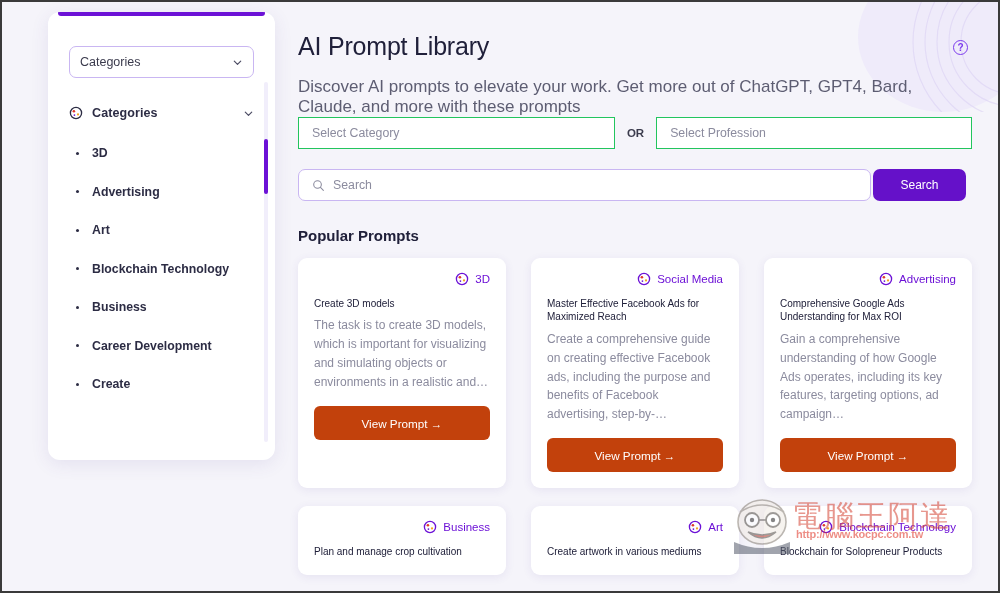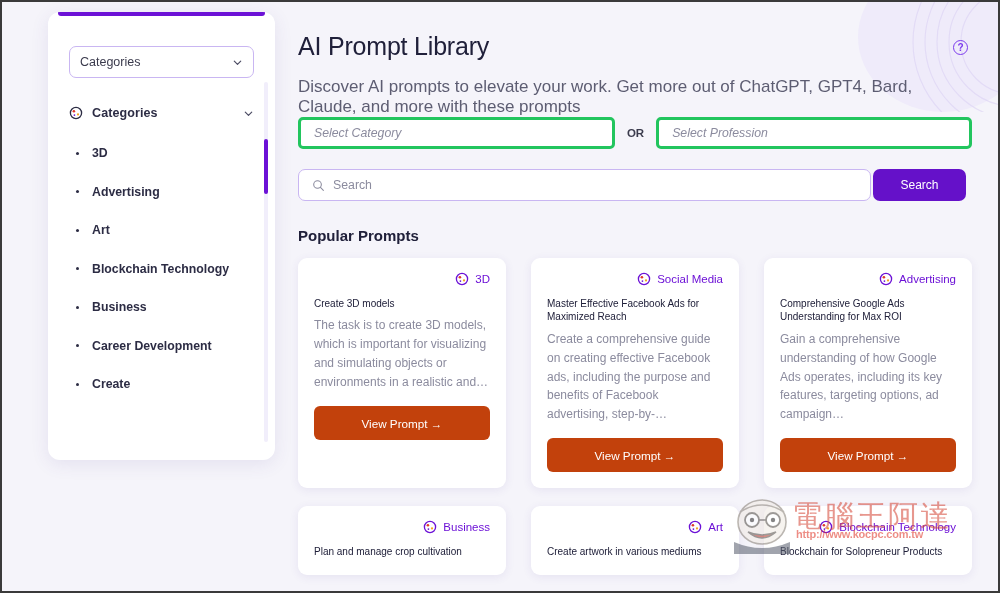--- a/index.html
+++ b/index.html
@@ -204,30 +204,29 @@
   }
 
   .select-row {
     display: flex;
     align-items: center;
     gap: 12px;
     margin-bottom: 20px;
   }
   .select-box {
     height: 32px;
-    border: 3px solid #22c55e;
-    border-radius: 5px;
+    border: 1px solid #22c55e;
+    border-radius: 0;
     background: #fff;
     display: flex;
     align-items: center;
     padding: 0 13px;
     font-size: 12.3px;
     color: #8b8b9e;
     cursor: pointer;
-    font-style: italic;
   }
   .select-box.cat { width: 321px; }
   .select-box.prof { width: 320px; }
   .or-text {
     font-size: 11.5px;
     font-weight: 700;
     color: #3b3b4d;
   }
 
   .search-row {

